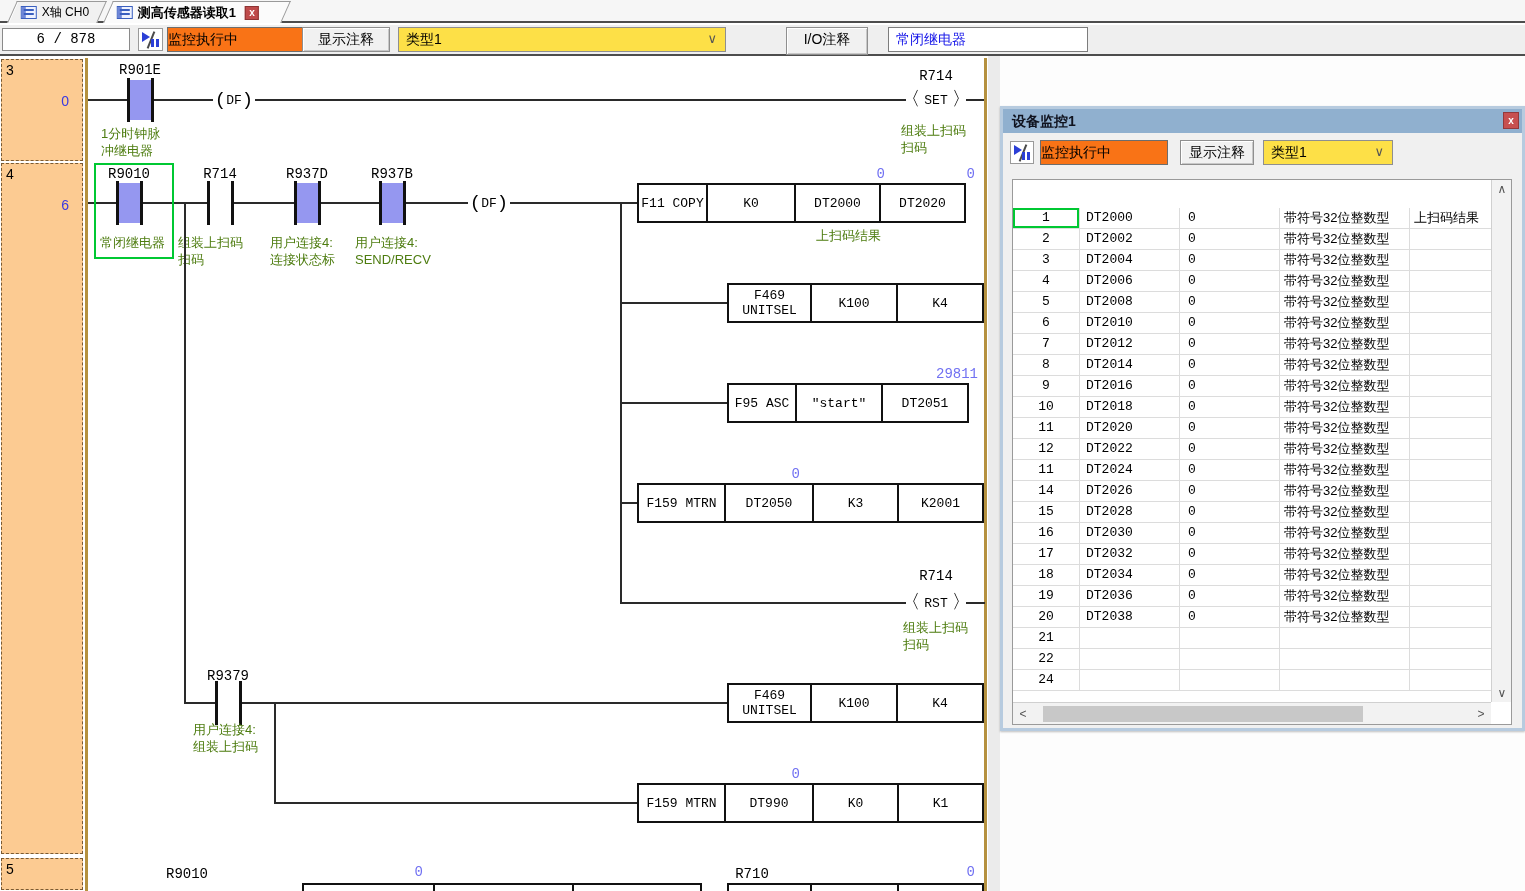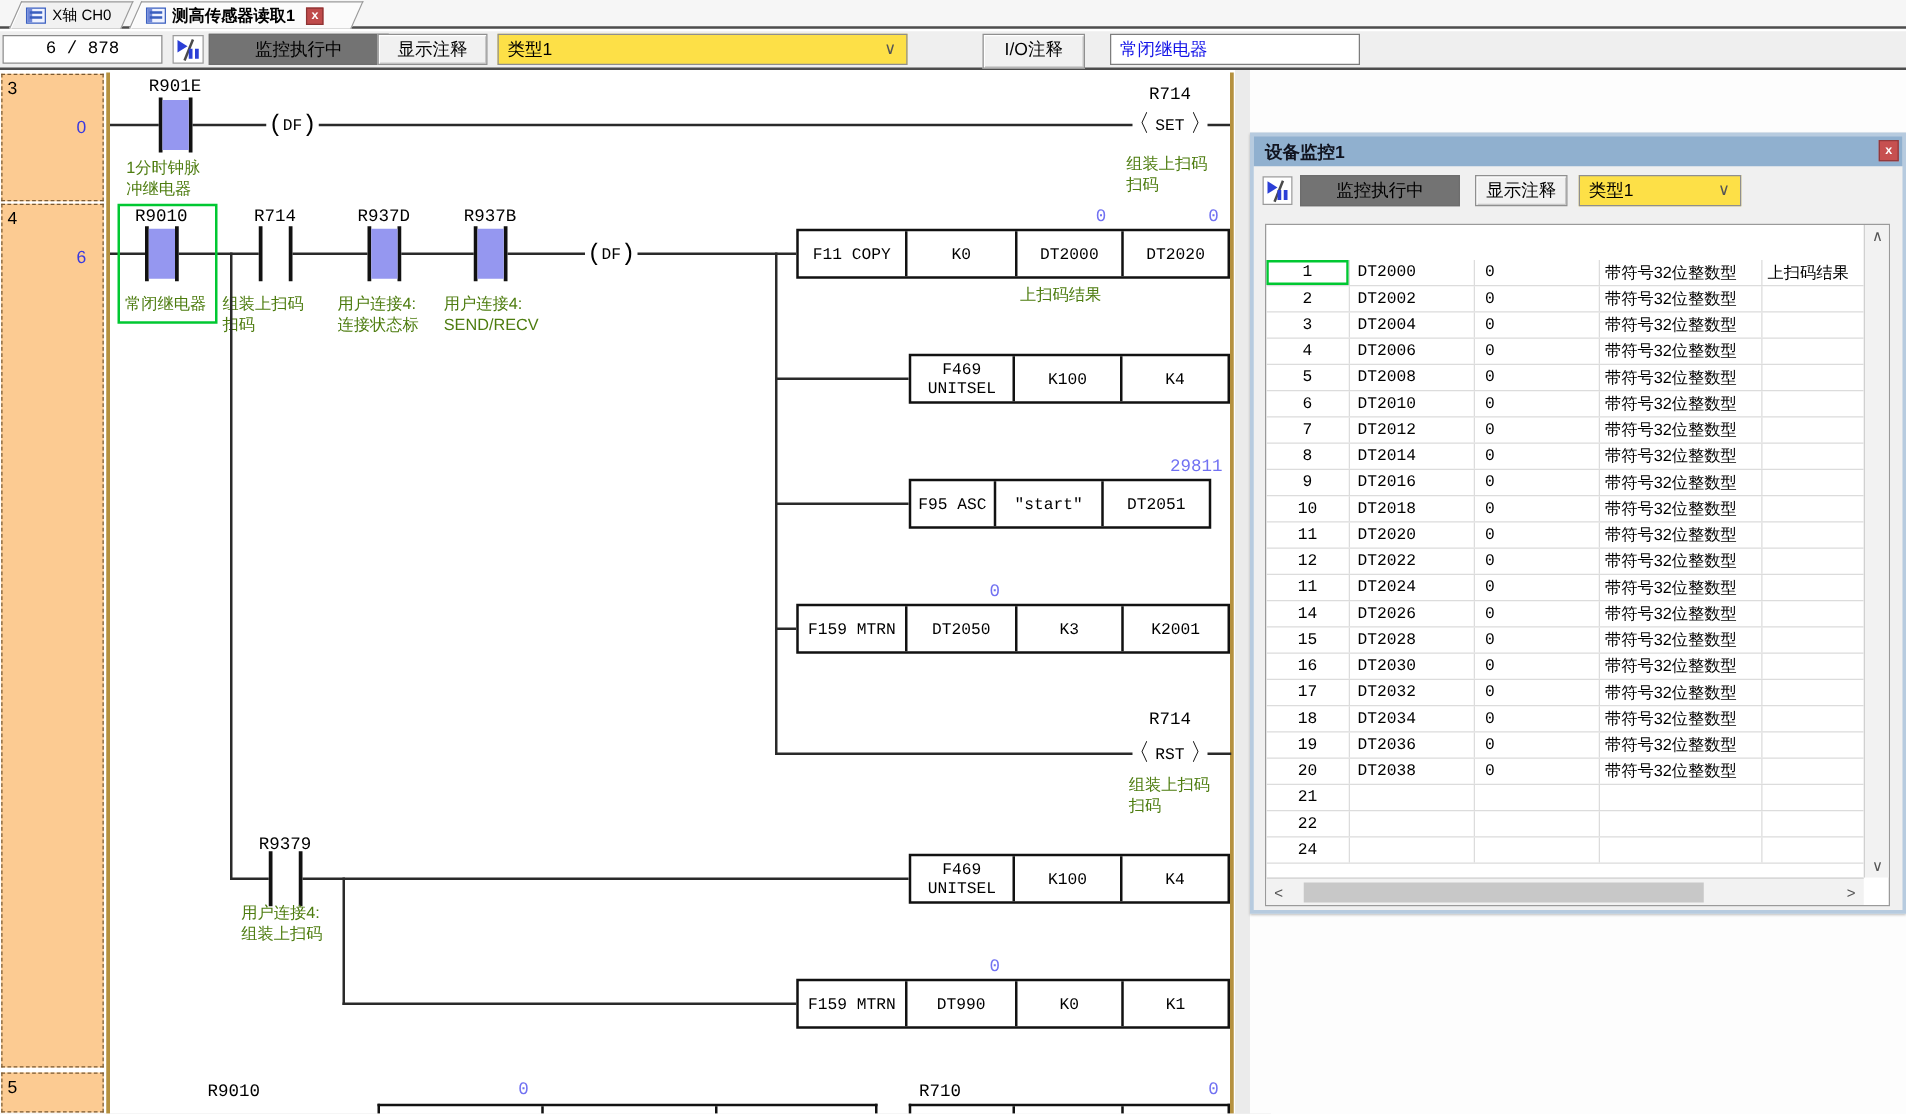--- a/index.html
+++ b/index.html
@@ -37,22 +37,22 @@
              background:#fff; border:1px solid #8a8a8a; text-align:center;
              line-height:21px; font-size:14px; }
   .monicon { position:relative; width:25px; height:23px; background:#fff; border:1px solid #9a9a9a; }
   .monicon .tri { position:absolute; left:3px; top:3px; width:0; height:0;
                   border-left:8px solid #2b3fd6; border-top:5px solid transparent; border-bottom:5px solid transparent; }
   .monicon .slash { position:absolute; left:11px; top:2px; width:2px; height:18px;
                     background:#4a4a4a; transform:rotate(22deg); }
   .monicon .b1,.monicon .b2 { position:absolute; width:3px; height:8px; background:#2b3fd6; bottom:3px; }
   .monicon .b1 { right:8px; } .monicon .b2 { right:3px; }
   #tb-monicon { position:absolute; left:138px; top:3px; }
-  .cyanbtn { position:absolute; background:#737373; border:1px solid #6d6d6d;
-             text-align:center; font-size:14px; }
+  .cyanbtn { position:absolute; background:#f97316; border:1px solid #6d6d6d;
+             font-size:14px; }
   #tb-cyan { left:167px; top:2px; width:144px; height:25px; line-height:23px; }
   .flatbtn { position:absolute; background:#f1f1f1; border:1px solid #8f8f8f;
              box-shadow:inset 1px 1px 0 #ffffff, inset -1px -1px 0 #c8c8c8;
              text-align:center; font-size:14px; }
   #tb-showcmt { left:302px; top:2px; width:88px; height:25px; line-height:23px; }
   .combo { position:absolute; background:#fde047; border:1px solid #8f8f8f; font-size:14px; }
   .combo .val { position:absolute; left:7px; top:3px; }
   .combo .chev { position:absolute; right:8px; top:3px; color:#555; font-size:13px; }
   #tb-combo { left:398px; top:2px; width:328px; height:25px; }
   #tb-iocmt { left:786px; top:2px; width:82px; height:28px; line-height:23px; }
@@ -246,21 +246,21 @@
         <span class="br">)</span>
       </div>
 
     <div class="rail" style="left:620px; top:146px; height:402px;"></div>
     <div class="rail" style="left:184px; top:146px; height:502px;"></div>
     <div class="rail" style="left:274px; top:646px; height:102px;"></div>
 
     <div class="bval" style="left:825px; top:110px;">0</div>
     <div class="bval" style="left:915px; top:110px;">0</div>
     <div class="fblock" style="left:637px; top:127px;">
-      <div class="fcell" style="width:85px;">F11 COPY</div>
+      <div class="fcell" style="width:67px;">F11 COPY</div>
       <div class="fcell" style="width:88px;">K0</div>
       <div class="fcell" style="width:85px;">DT2000</div>
       <div class="fcell" style="width:85px;">DT2020</div>
     </div>
     <div class="cmt" style="left:816px; top:171px;">上扫码结果</div>
 
     <div class="wire" style="left:621px; top:246px; width:106px;"></div>
     <div class="fblock" style="left:727px; top:227px;">
       <div class="fcell" style="width:81px;">
           <span>F469</span>

